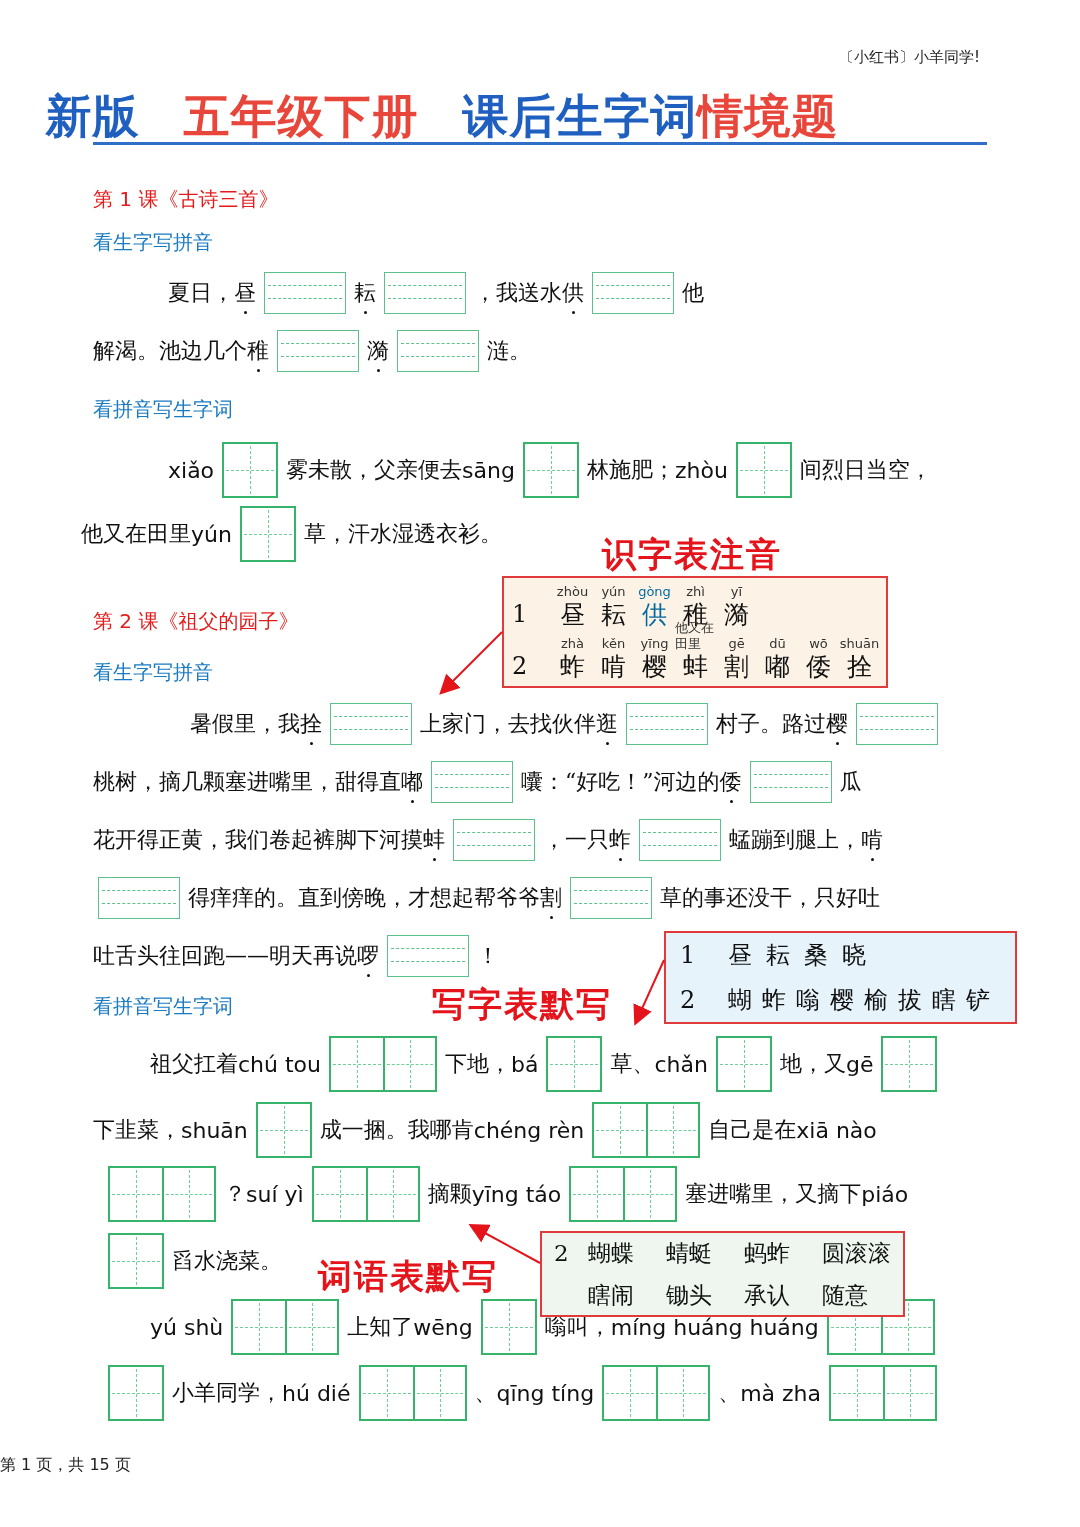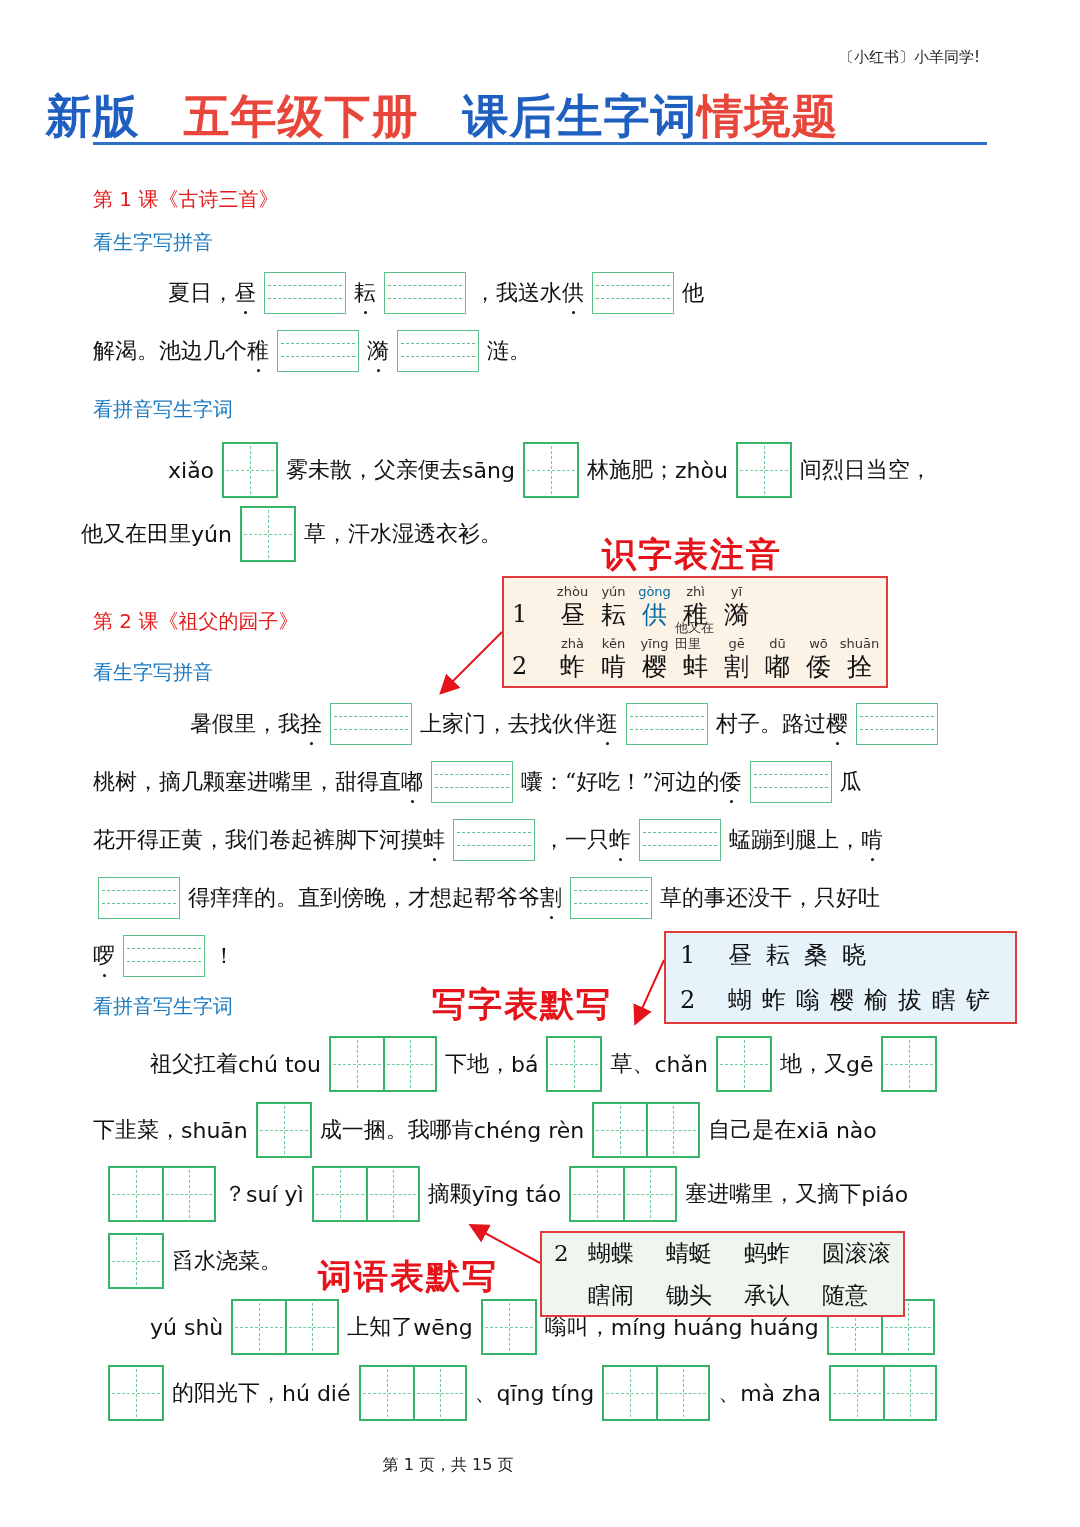--- a/index.html
+++ b/index.html
@@ -41,21 +41,21 @@
   .shizi-item { display: flex; flex-direction: column; align-items: center; width: 41px; }
   .shizi-item .p { font-family: "DejaVu Sans", sans-serif; font-size: 13px; color: #333; line-height: 16px; }
   .shizi-item .c { font-size: 25px; line-height: 30px; }
   .shizi-item.hl .p, .shizi-item.hl .c { color: #0369a1; }
   .xie-row { font-size: 24px; display: flex; align-items: center; height: 52px; padding-left: 14px; }
   .xie-row .num { width: 48px; }
   .xie-row .ch { margin-right: 14px; }
   .ci-row { font-size: 23px; display: flex; align-items: center; height: 50px; padding-left: 12px; }
   .ci-row .num { width: 34px; }
   .ci-row .w { width: 78px; margin-right: 0; }
-  .footer { top: 1455px; left: 0; width: 896px; text-align: center; font-family: "DejaVu Sans", sans-serif; font-size: 16px; color: #222; }
+  .footer { top: 1455px; left: 0; width: 896px; text-align: left; font-family: "DejaVu Sans", sans-serif; font-size: 16px; color: #222; }
   svg.arrows { position: absolute; left: 0; top: 0; }
 </style>
 </head>
 <body>
 
 <div class="abs watermark">〔小红书〕小羊同学!</div>
 
 <div class="abs title">
   <span class="blue">新版</span><span class="gap"></span><span class="red">五年级下册</span><span class="gap"></span><span class="blue">课后生字词</span><span class="red">情境题</span>
 </div>
@@ -208,20 +208,21 @@
     <span class="dot">啃</span>
 </div>
 <div class="abs line" style="top:877px;left:90px;">
   <span class="pbox" style="margin-left:8px;"></span>
   <span>得痒痒的。直到傍晚，才想起帮爷爷</span>
     <span class="dot">割</span>
   <span class="pbox"></span>
   <span>草的事还没干，只好吐</span>
 </div>
 <div class="abs line" style="top:935px;left:93px;">
+  <span>吐舌头往回跑——明天再说</span>
     <span class="dot">啰</span>
   <span class="pbox"></span>
   <span>！</span>
 </div>
 
 <div class="abs panel panel-blue" style="top:931px;left:664px;width:353px;height:93px;">
   <div class="xie-row" style="height:44px;">
     <span class="num">1</span>
     <span class="ch">昼</span>
       <span class="ch">耘</span>
@@ -324,21 +325,21 @@
   <span class="py">míng huáng huáng</span>
   <span class="tz">
       <span class="cell"></span>
       <span class="cell"></span>
     </span>
 </div>
 <div class="abs line" style="top:1365px;left:100px;">
   <span class="tz">
       <span class="cell"></span>
     </span>
-  <span>的阳光下，</span>
+  <span>小羊同学，</span>
   <span class="py">hú dié</span>
   <span class="tz">
       <span class="cell"></span>
       <span class="cell"></span>
     </span>
   <span>、</span>
   <span class="py">qīng tíng</span>
   <span class="tz">
       <span class="cell"></span>
       <span class="cell"></span>

